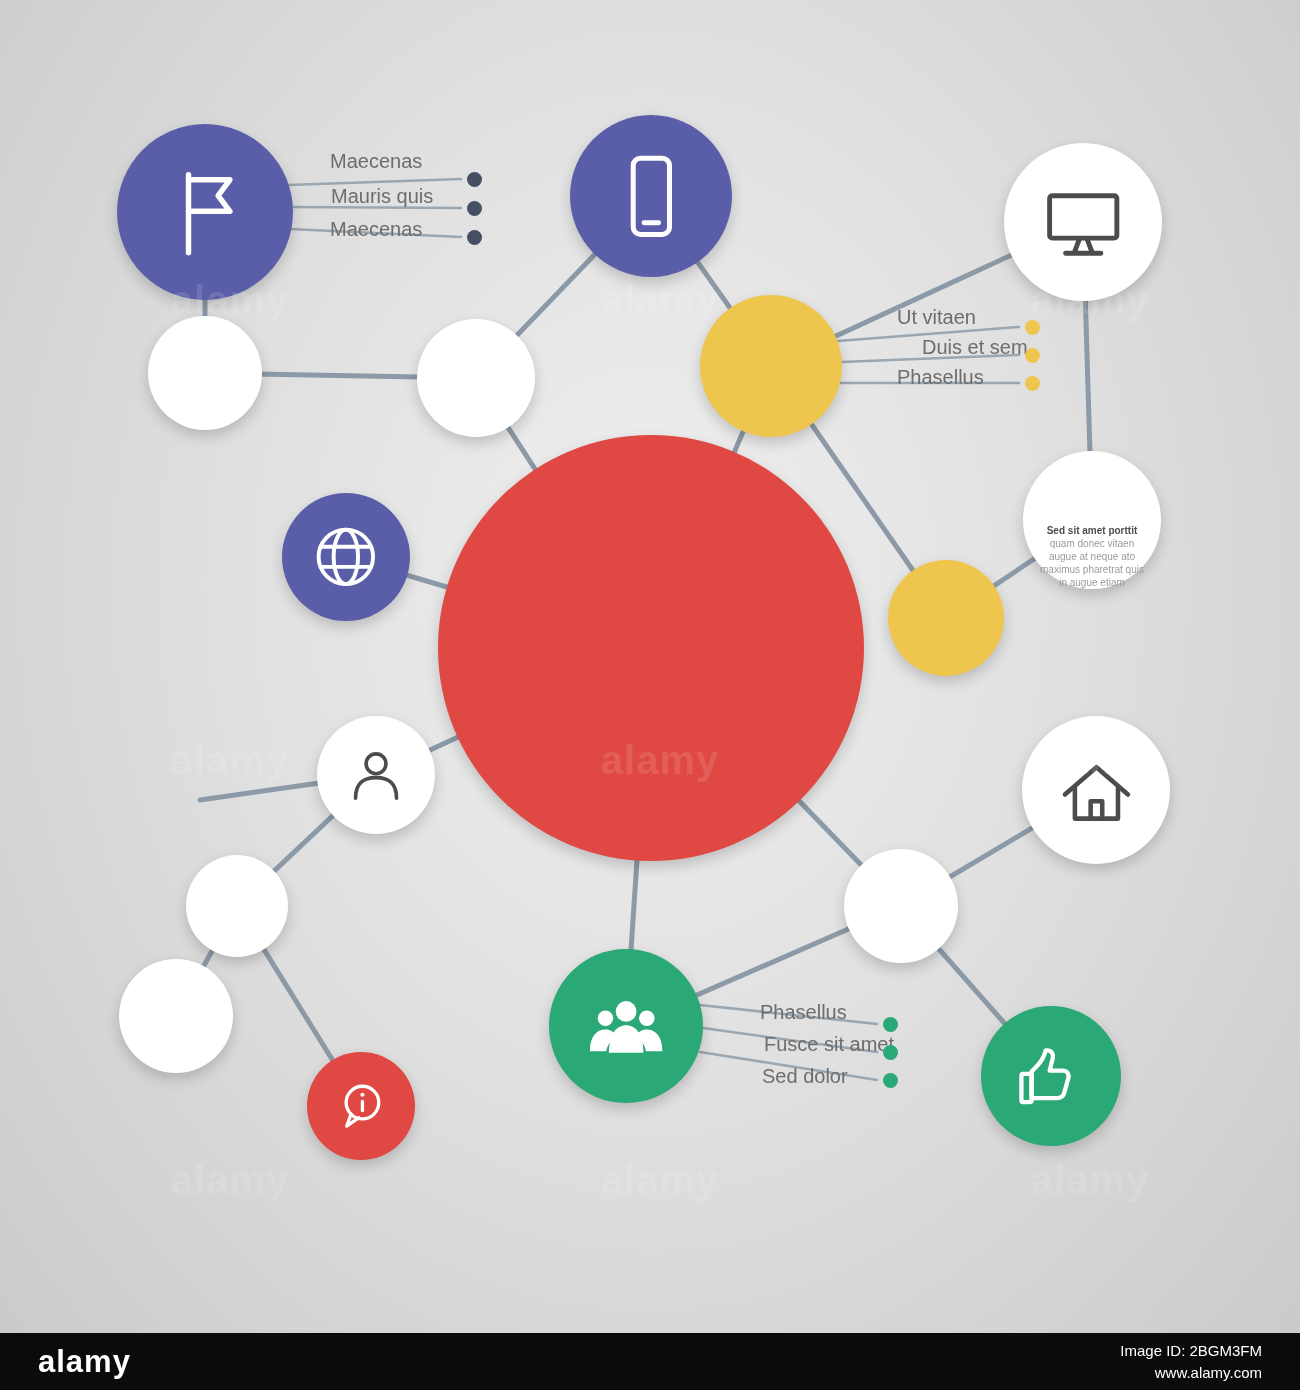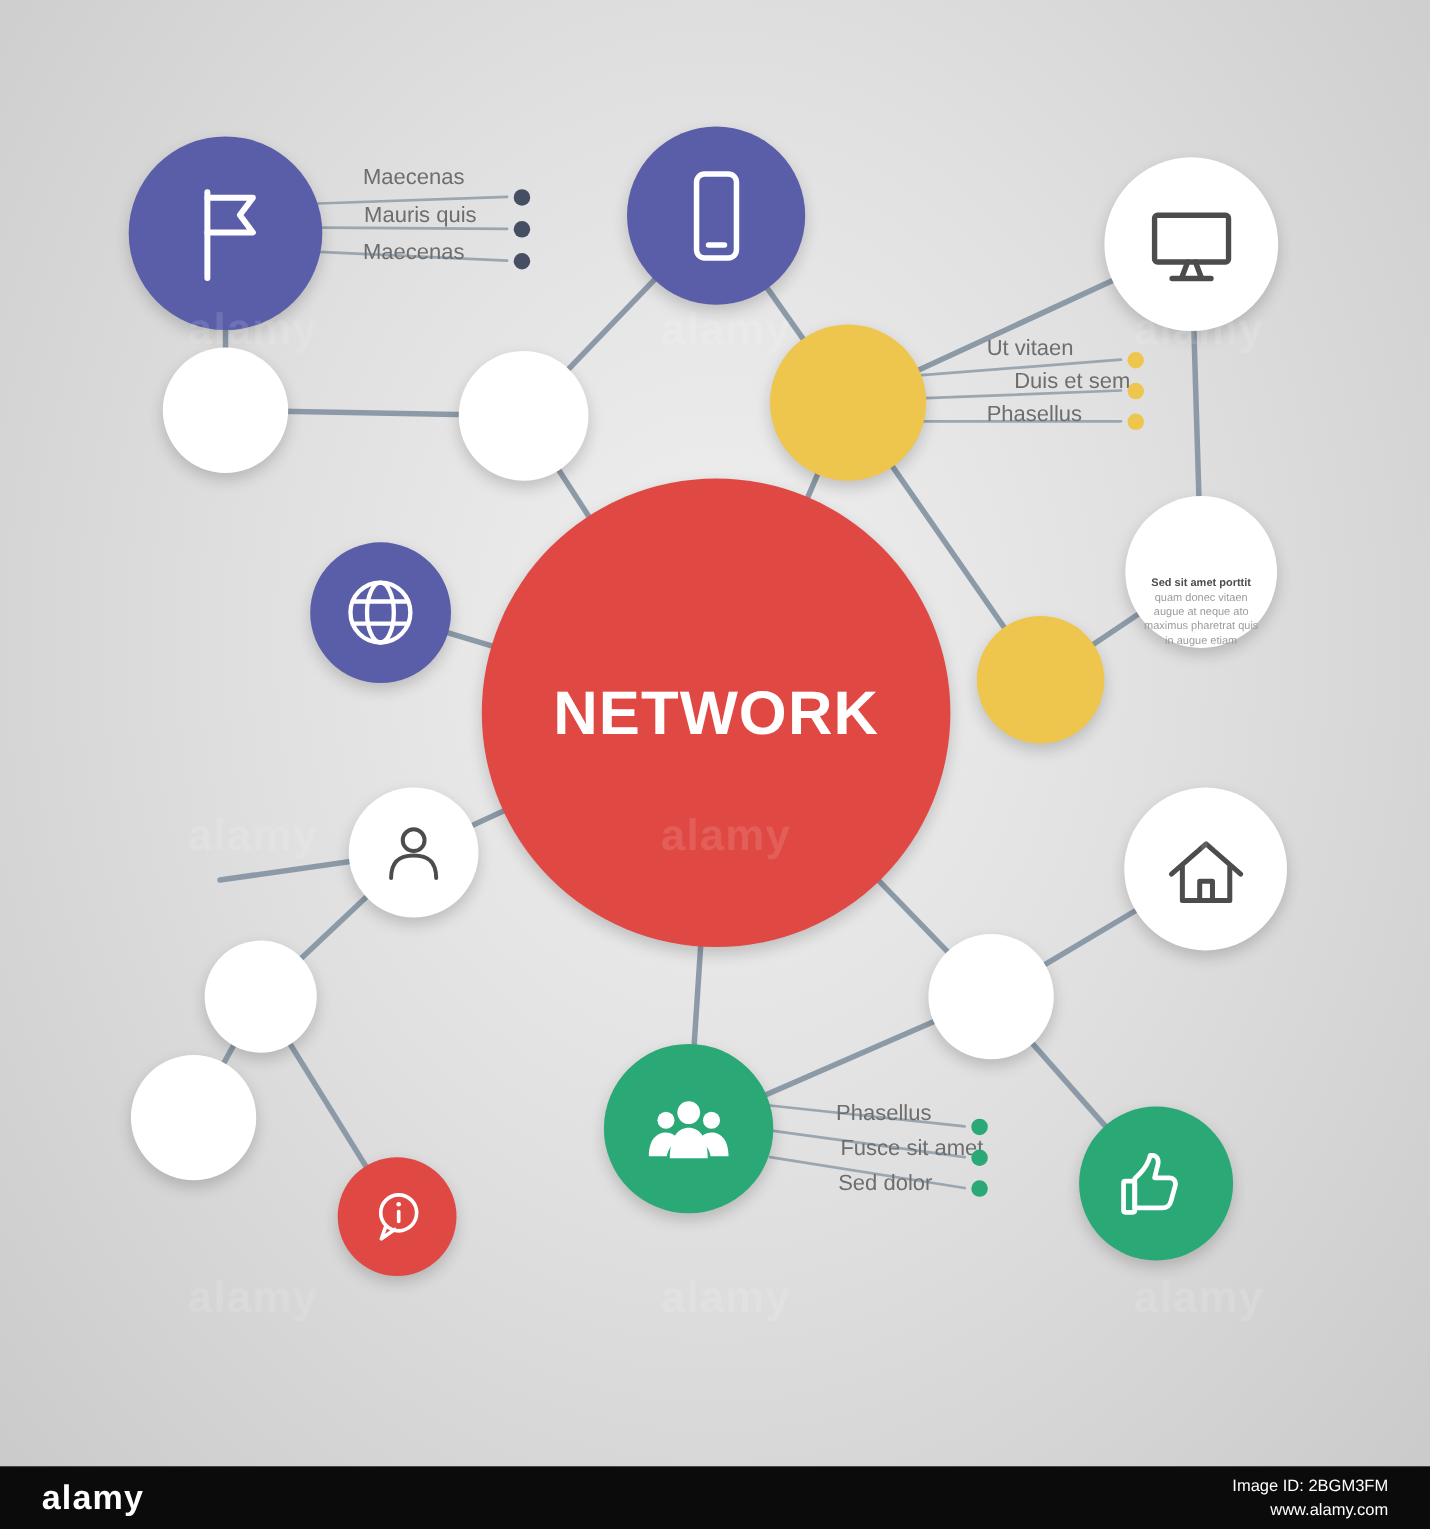--- a/index.html
+++ b/index.html
@@ -123,21 +123,20 @@
         <span class="icon">
           <svg viewBox="0 0 100 100" class="icon-stroke">
             <circle cx="50" cy="50" r="38"></circle>
             <ellipse cx="50" cy="50" rx="17" ry="38"></ellipse>
             <path d="M15 36 H85 M15 64 H85"></path>
           </svg>
         </span>
       </div>
       <div class="node red" style="left: 438px; top: 435px; height: 426px; width: 426px;">
         <div class="center-title">
-          <div>NETWORK</div>
         </div>
       </div>
       <div class="node yellow" style="left: 888px; top: 560px; height: 116px; width: 116px;"></div>
       <div class="node white" style="left: 1023px; top: 451px; height: 138px; width: 138px; justify-content: flex-end;">
         <div class="note-text">
           <div class="note-lead">Sed sit amet porttit</div>
           <div class="note-body">quam donec vitaen augue at neque ato maximus pharetrat quis in augue etiam</div>
         </div>
       </div>
       <div class="node white" style="left: 317px; top: 716px; height: 118px; width: 118px;">

